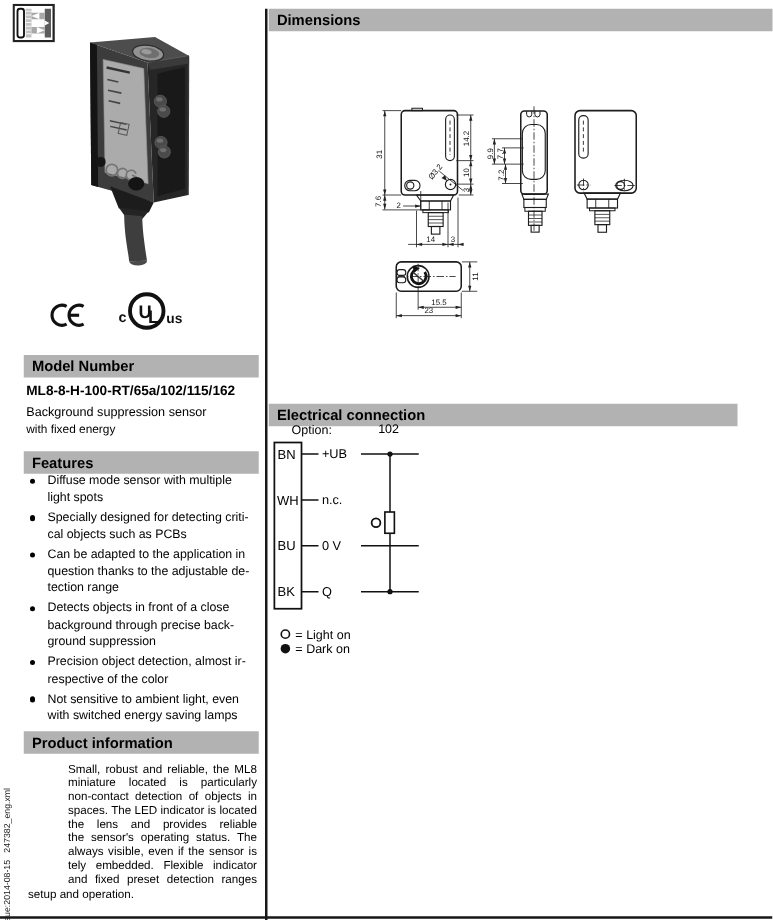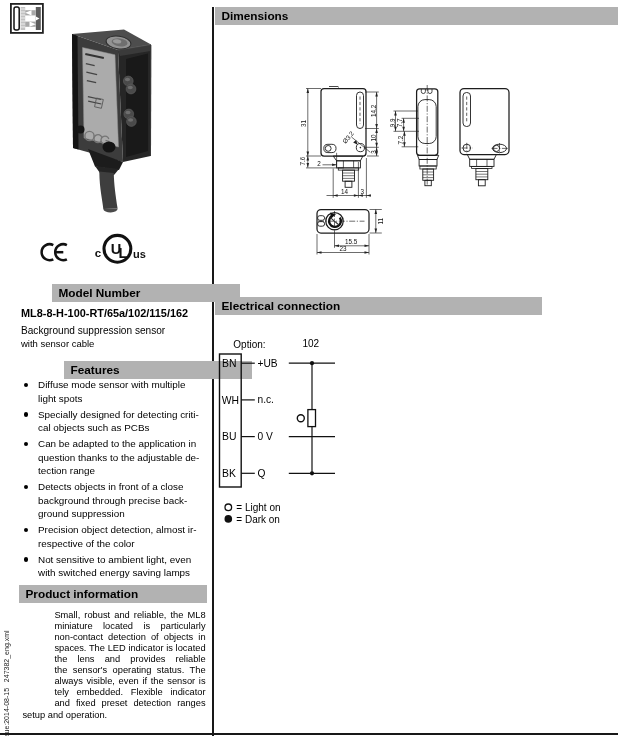--- a/index.html
+++ b/index.html
@@ -25,36 +25,36 @@
 </style>
 </head>
 <body>
 
 <div class="divider"></div>
 <div class="bottomline"></div>
 
 <div class="bar" style="left:214.5px;top:7px;width:419px;">
     <span>Dimensions</span>
   </div>
-<div class="bar" style="left:214.5px;top:297px;width:327px;">
+<div class="bar" style="left:214.5px;top:323px;width:375px;">
     <span>Electrical connection</span>
   </div>
-<div class="bar" style="left:18.5px;top:284px;width:188px;margin-left:33px;">
+<div class="bar" style="left:18.5px;top:284px;width:188px;">
     <span>Model Number</span>
   </div>
-<div class="bar" style="left:18.5px;top:360.5px;width:188px;margin-left:45px;">
+<div class="bar" style="left:18.5px;top:360.5px;width:188px;">
     <span>Features</span>
   </div>
 <div class="bar" style="left:18.5px;top:585px;width:188px;">
     <span>Product information</span>
   </div>
 
 <div class="lefttext b" style="top:307.4px;font-size:10.9px;color:#000;text-align:right;">ML8-8-H-100-RT/65a/102/115/162</div>
 <div class="lefttext" style="top:324.9px;font-size:10.1px;color:#000;">Background suppression sensor</div>
-<div class="lefttext" style="top:338.2px;font-size:9.5px;color:#000;">with sensor cable</div>
+<div class="lefttext" style="top:338.2px;font-size:9.5px;color:#000;">with fixed energy</div>
 
 <div class="abs" style="left:14px;top:378.3px;width:195px;">
 <ul class="feat">
 <li>Diffuse mode sensor with multiple<br>light spots</li>
 <li>Specially designed for detecting criti-<br>cal objects such as PCBs</li>
 <li>Can be adapted to the application in<br>question thanks to the adjustable de-<br>tection range</li>
 <li>Detects objects in front of a close<br>background through precise back-<br>ground suppression</li>
 <li>Precision object detection, almost ir-<br>respective of the color</li>
 <li>Not sensitive to ambient light, even<br>with switched energy saving lamps</li>
 </ul>

